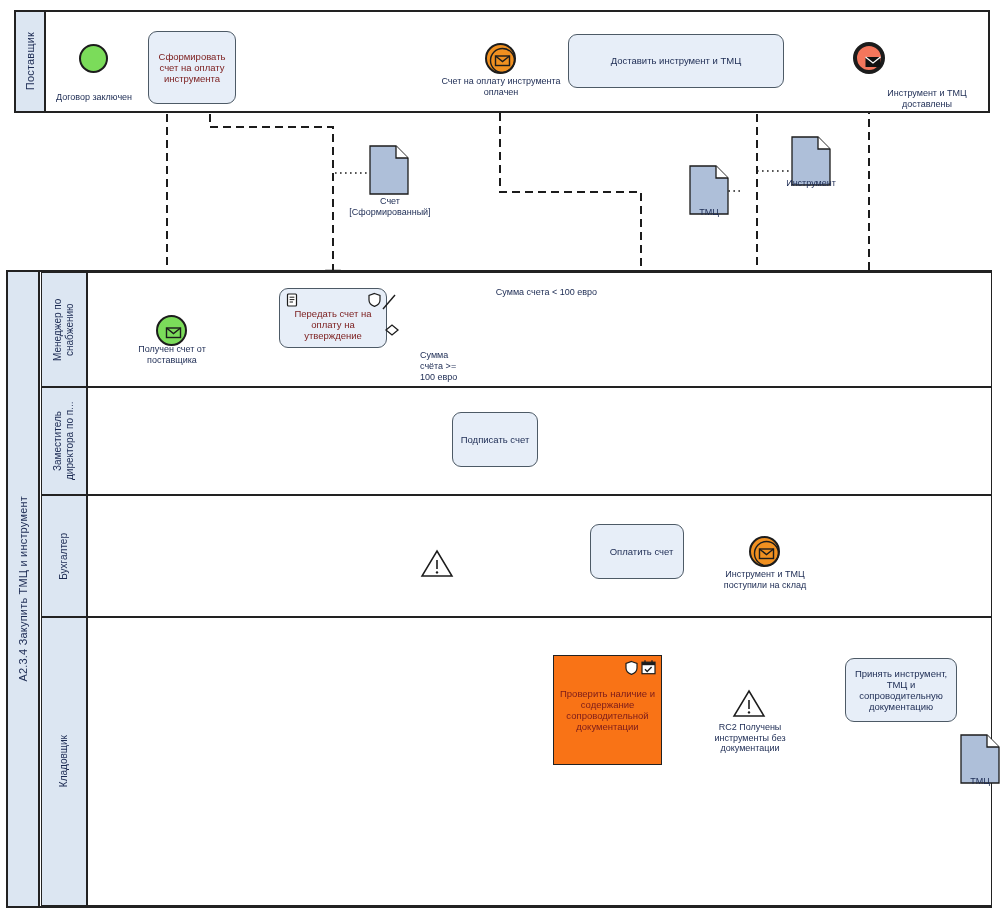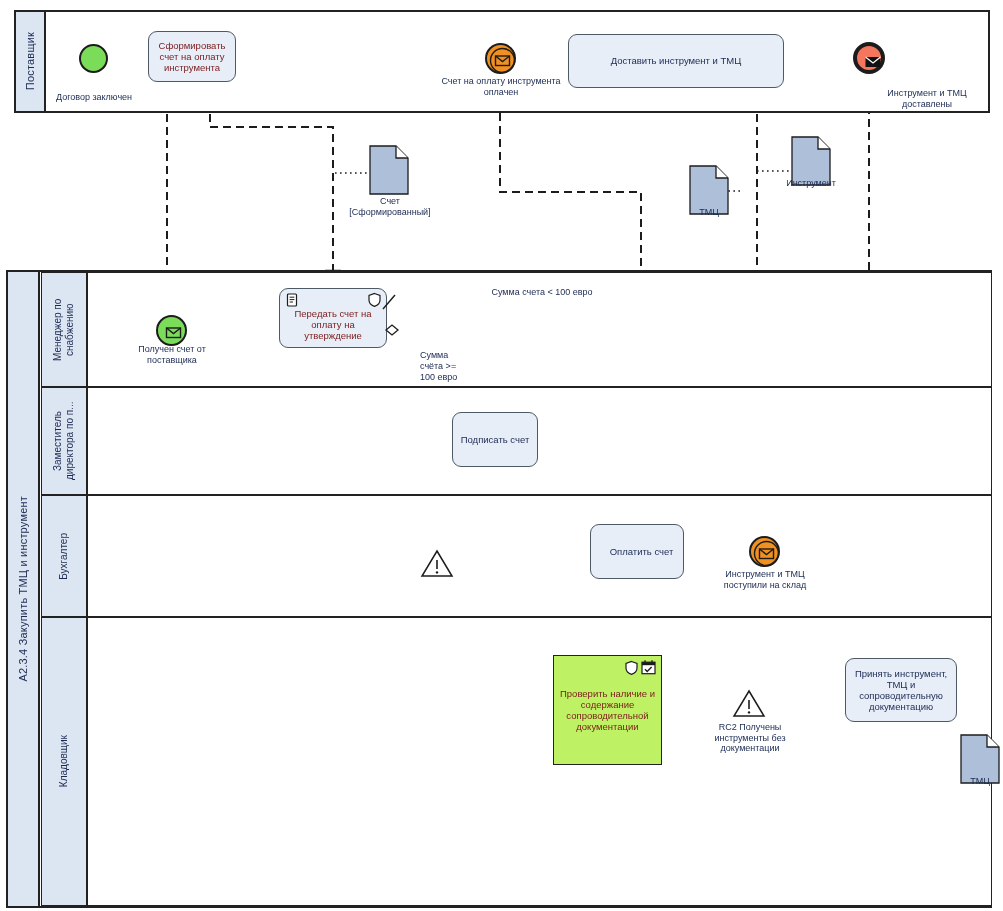--- a/index.html
+++ b/index.html
@@ -16,21 +16,21 @@
              display:flex;align-items:center;justify-content:center;}
   .lane-head span{writing-mode:vertical-rl;transform:rotate(180deg);
                   font-size:10px;color:#1b2a52;text-align:center;line-height:1.2;}
   .lane-body{position:absolute;box-sizing:border-box;border:1px solid #222;background:#fff;}
 
   
   .task{position:absolute;box-sizing:border-box;border:1.4px solid #4d5a66;border-radius:9px;
         background:#e7eef8;display:flex;align-items:center;justify-content:center;text-align:center;}
   .task .tl{font-size:9.5px;line-height:1.18;color:#1b2a52;padding:0 5px;}
   .task.red .tl{color:#7a1b1b;}
-  .task.sq{border-radius:0;background:#bef264;border:1.4px solid #222;align-items:center;}
+  .task.sq{border-radius:0;background:#f97316;border:1.4px solid #222;align-items:center;}
 
   
   .ev{position:absolute;border-radius:50%;box-sizing:border-box;}
   .ev-start{border:2px solid #1c1c1c;background:#7bdc5a;}
   .ev-int{border:2px solid #1c1c1c;background:#f09020;}
   .ev-end{border:4px solid #1c1c1c;background:#f4765c;}
   .ev svg{position:absolute;left:0;top:0;}
 
   
   .lbl{position:absolute;font-size:9px;color:#1b2a52;text-align:center;line-height:1.18;}
@@ -169,21 +169,21 @@
 
   <div class="ev ev-int" style="left:749px;top:536px;width:31px;height:31px;">
     <svg width="31" height="31" viewBox="0 0 31 31">
       <circle cx="15.5" cy="15.5" r="12" fill="none" stroke="#1c1c1c" stroke-width="1.4"></circle>
       <rect x="8.5" y="11" width="14" height="9.5" fill="none" stroke="#1c1c1c" stroke-width="1.4"></rect>
       <path d="M8.5,11 L15.5,16.6 L22.5,11" fill="none" stroke="#1c1c1c" stroke-width="1.4"></path>
     </svg>
   </div>
   <div class="lbl" style="left:714px;top:569px;width:102px;">Инструмент и ТМЦ поступили на склад</div>
 
-  <div class="task red" style="left:148px;top:31px;width:88px;height:51px;">
+  <div class="task red" style="left:148px;top:31px;width:88px;height:73px;">
     <div class="tl">Сформировать счет на оплату инструмента</div>
   </div>
 
   <div class="task" style="left:568px;top:34px;width:216px;height:54px;">
     <div class="tl">Доставить инструмент и ТМЦ</div>
   </div>
 
   <div class="task red" style="left:279px;top:288px;width:108px;height:60px;">
     <svg width="16" height="16" viewBox="0 0 16 16" style="position:absolute;left:4px;top:3px;">
       <rect x="3.5" y="2" width="9" height="12" rx="1" fill="#fff" stroke="#1c1c1c" stroke-width="1.2"></rect>
@@ -218,21 +218,21 @@
 
   <div class="task" style="left:845px;top:658px;width:112px;height:64px;">
     <div class="tl">Принять инструмент, ТМЦ и сопроводительную документацию</div>
   </div>
 
   <svg style="position:absolute;left:378px;top:292px;width:30px;height:54px;">
     <path d="M5,17 L17,3" stroke="#1c1c1c" stroke-width="1.4" fill="none"></path>
     <path d="M8,38 L14,33 L20,38 L14,43 Z" fill="#fff" stroke="#1c1c1c" stroke-width="1.3"></path>
   </svg>
 
-  <div class="cond" style="left:462px;top:287px;width:160px;text-align:center;">Сумма счета &lt; 100 евро</div>
+  <div class="cond" style="left:437px;top:287px;width:160px;text-align:right;">Сумма счета &lt; 100 евро</div>
   <div class="cond" style="left:420px;top:350px;width:52px;text-align:left;">Сумма счёта &gt;= 100 евро</div>
 
   <svg style="position:absolute;left:419px;top:548px;width:36px;height:32px;">
     <path d="M18,3 L33,28 L3,28 Z" fill="#fff" stroke="#1c1c1c" stroke-width="1.5"></path>
     <path d="M18,12 V21" stroke="#1c1c1c" stroke-width="1.6"></path>
     <circle cx="18" cy="24.4" r="1.2" fill="#1c1c1c"></circle>
   </svg>
 
   <svg style="position:absolute;left:731px;top:688px;width:36px;height:32px;">
     <path d="M18,3 L33,28 L3,28 Z" fill="#fff" stroke="#1c1c1c" stroke-width="1.5"></path>

